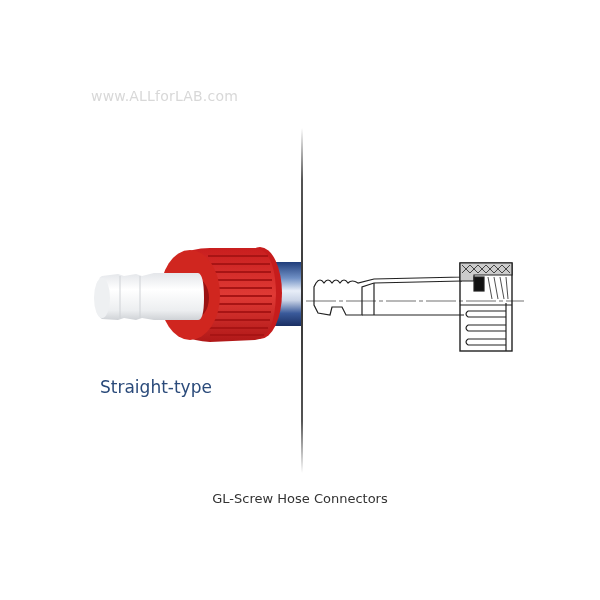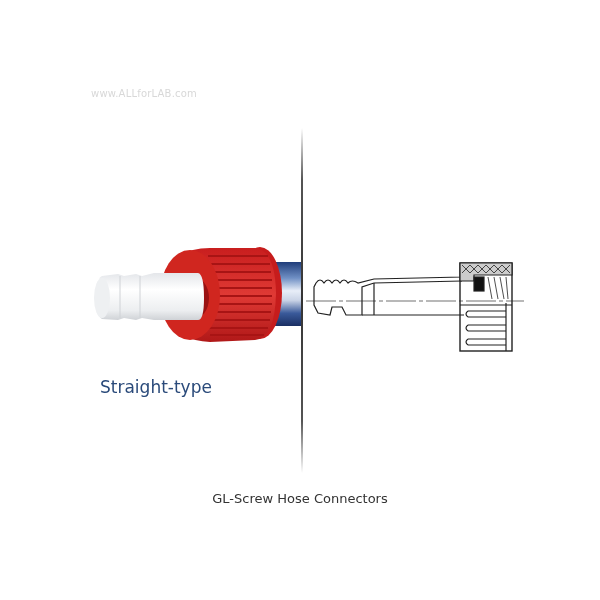--- a/index.html
+++ b/index.html
@@ -1,17 +1,17 @@
 <!DOCTYPE html>
 <html><head>
 <meta charset="utf-8">
 <style>
   html, body { margin:0; padding:0; background:#ffffff; }
   body { width:600px; height:600px; position:relative; overflow:hidden; font-family:"DejaVu Sans", sans-serif; }
-  .watermark { position:absolute; left:91px; top:88px; font-size:10px; color:#d8d8d8; letter-spacing:0.2px; font-family:"DejaVu Sans", sans-serif; }
+  .watermark { position:absolute; left:91px; top:88px; font-size:14px; color:#d8d8d8; letter-spacing:0.2px; font-family:"DejaVu Sans", sans-serif; }
   .caption-left { position:absolute; left:100px; top:377px; font-size:17px; color:#2a4a7a; font-family:"DejaVu Sans", sans-serif; }
   .caption-main { position:absolute; left:0; width:600px; top:491px; text-align:center; font-size:13px; color:#333333; padding-left:0; }
   .caption-main span { display:inline-block; margin-left:0; position:relative; left:0; }
   .divider { position:absolute; left:301px; top:128px; width:1.5px; height:345px;
              background:linear-gradient(to bottom, rgba(60,60,60,0) 0%, #555 15%, #333 50%, #555 85%, rgba(60,60,60,0) 100%); }
   .photo { position:absolute; left:90px; top:240px; width:212px; height:118px; }
   .drawing { position:absolute; left:302px; top:255px; width:226px; height:100px; }
 </style>
 </head>
 <body>

